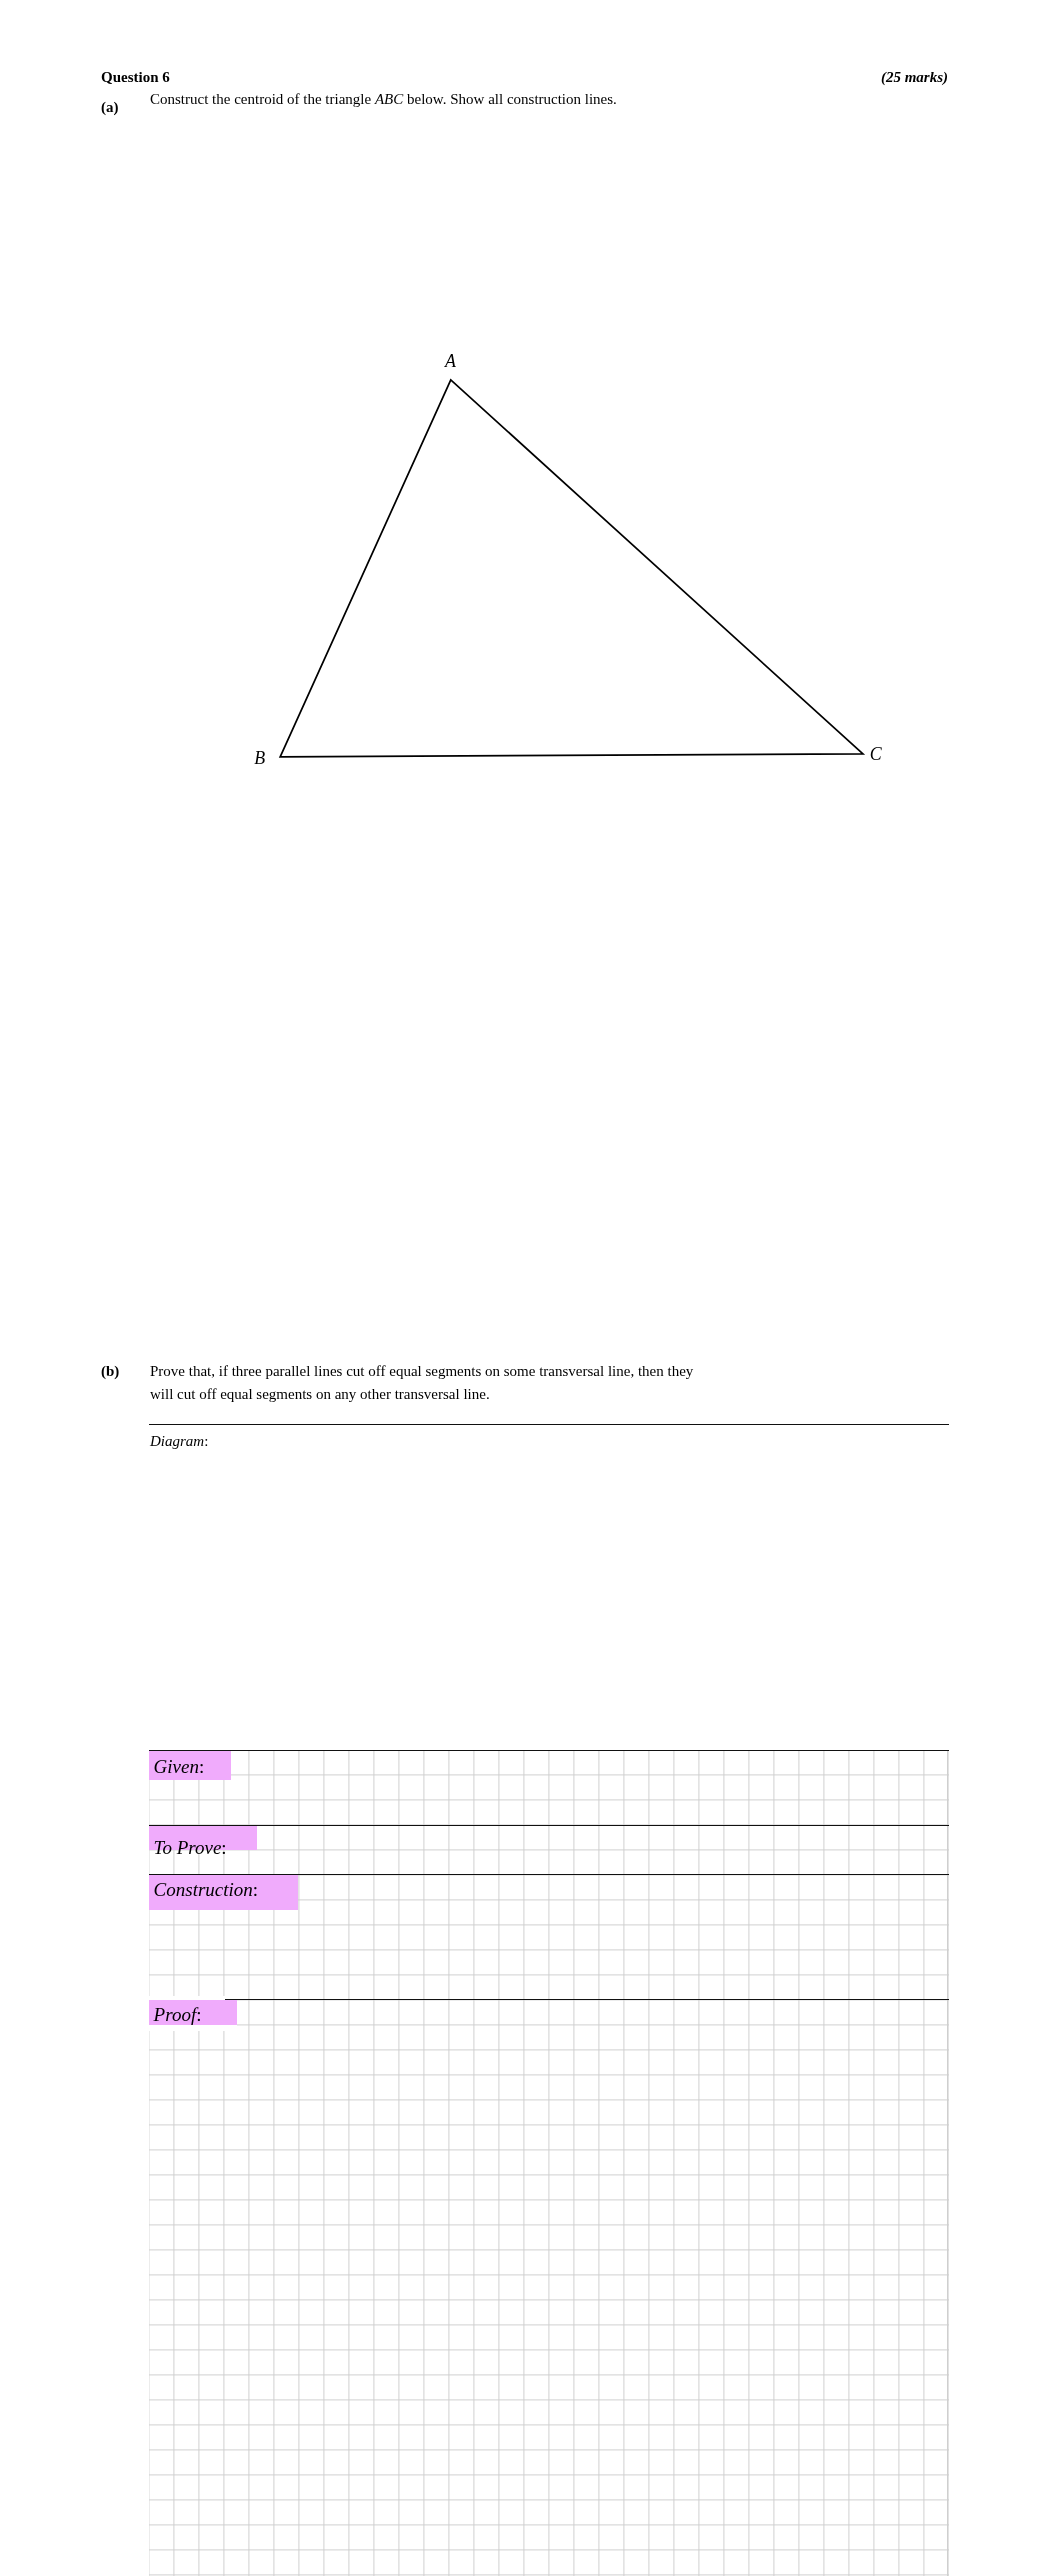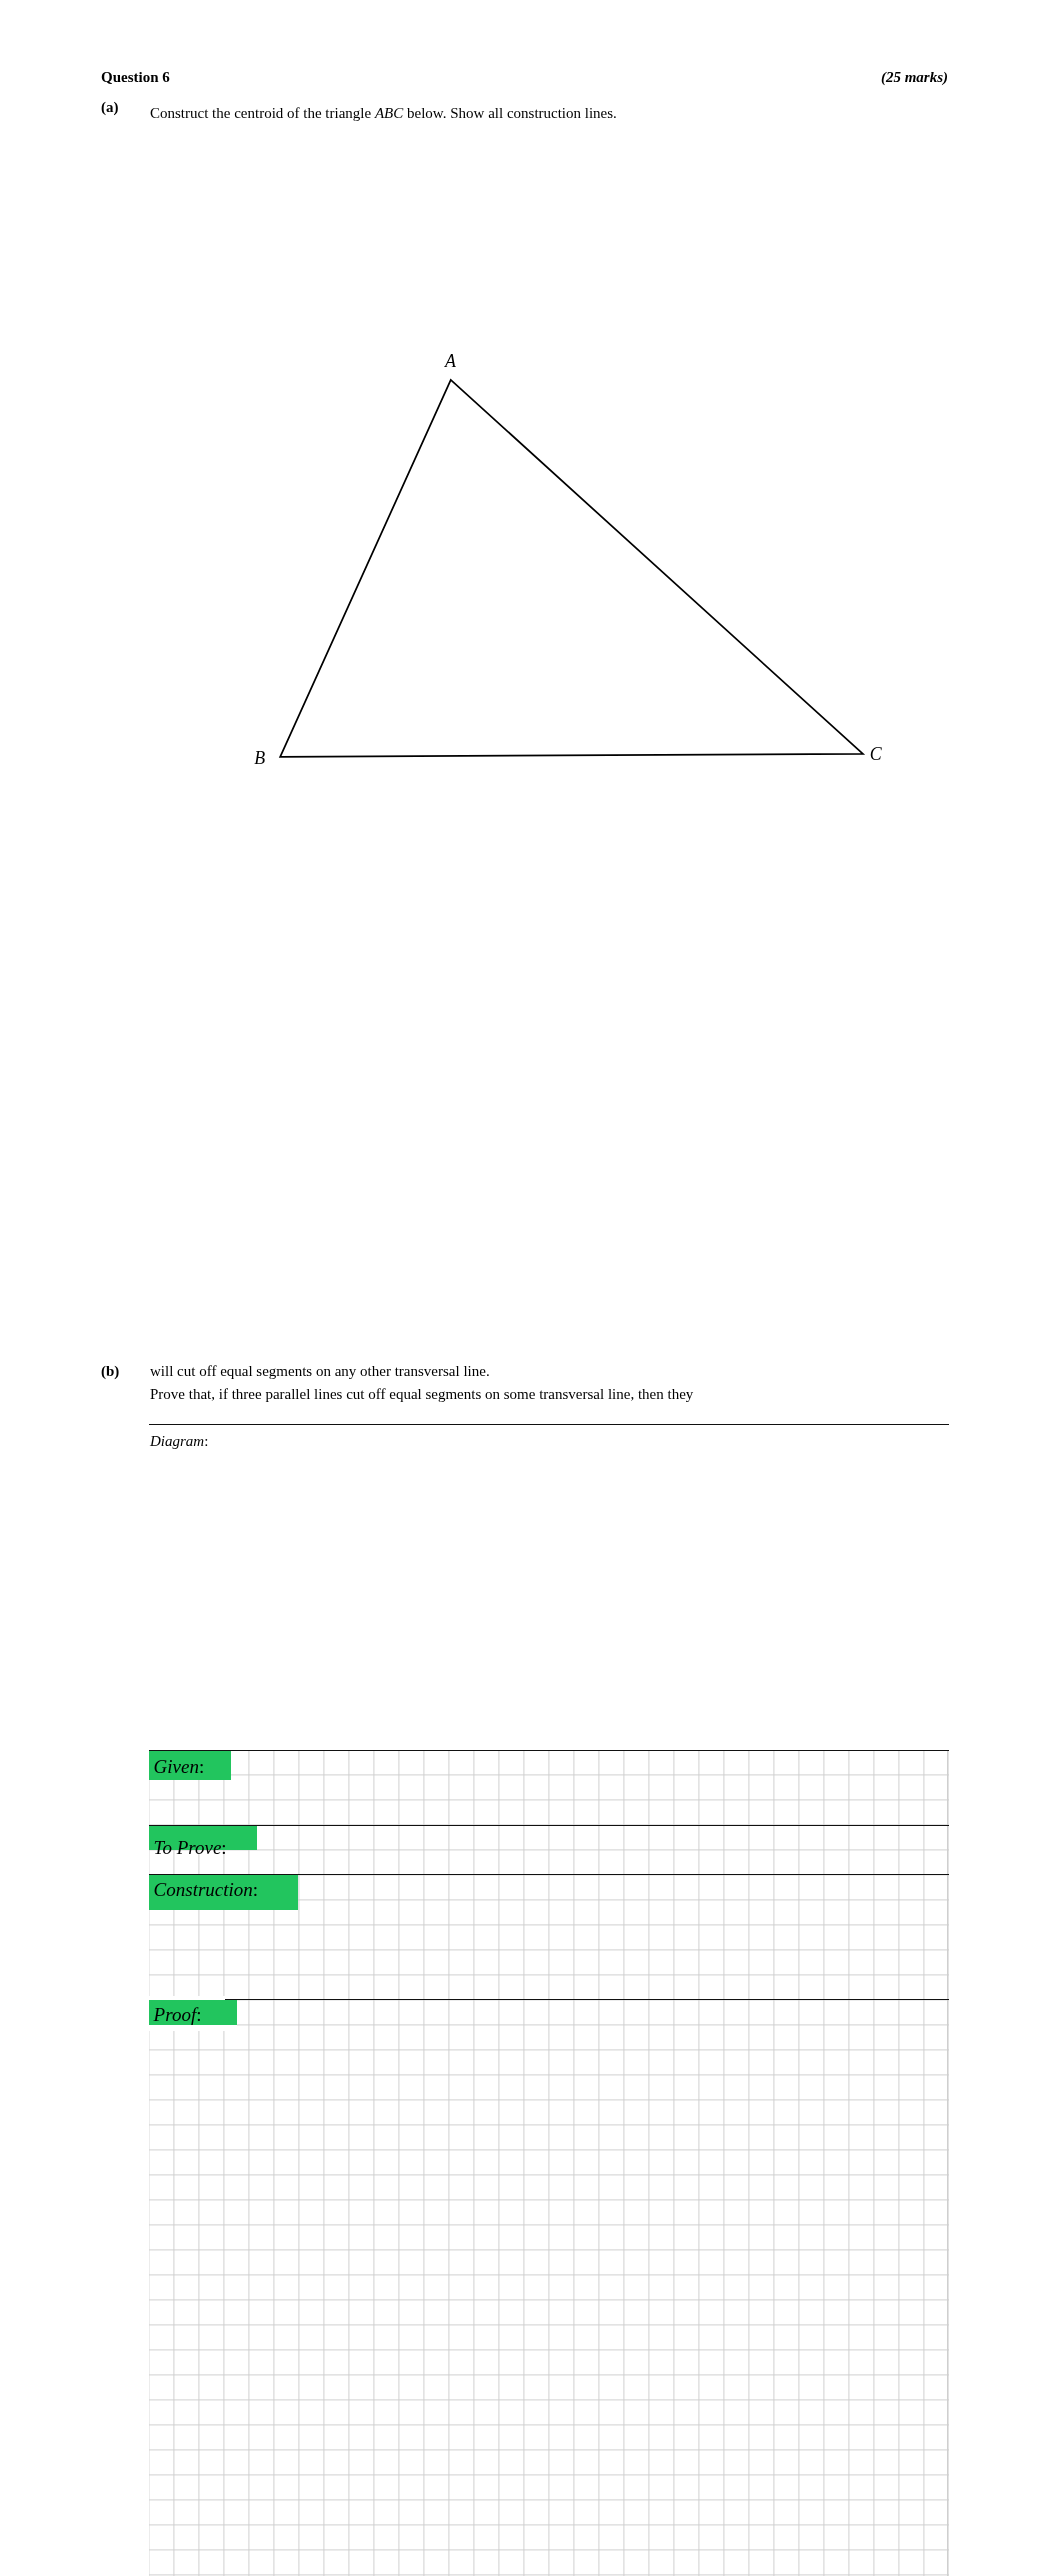--- a/index.html
+++ b/index.html
@@ -7,41 +7,41 @@
          font-family: "Liberation Serif", "DejaVu Serif", serif; color: #000; }
   .abs { position: absolute; white-space: nowrap; }
   .txt { font-size: 15px; line-height: 22.5px; }
   .bold { font-weight: bold; }
   .ital { font-style: italic; }
 
   #q-title { left: 101px; top: 66px; }
   #q-marks { right: 100px; top: 66px; text-align: right; font-style: italic; }
 
   #a-label { left: 101px; top: 96px; }
-  #a-text { left: 150px; top: 102px; }
+  #a-text { left: 150px; top: 88px; }
 
   #tri-svg { position: absolute; left: 0; top: 0; }
   .vlabel { font-size: 31px; font-style: italic; }
 
   #b-label { left: 101px; top: 1360px; }
   #b-text { left: 150px; top: 1360px; }
 
   .rule { position: absolute; left: 149px; width: 800px; height: 1.2px; background: #111; }
 
   #diagram-label { left: 150px; top: 1430px; }
 
   #grid { position: absolute; left: 149px; top: 1750px; width: 800px; height: 826px;
           background-image:
             linear-gradient(to right, #cfcfcf 1.2px, transparent 1.2px),
             linear-gradient(to bottom, #cfcfcf 1.2px, transparent 1.2px);
           background-size: 25px 25px;
           background-position: -0.6px -0.6px; }
   #grid-right-edge { position: absolute; left: 947px; top: 1750px; width: 1.2px; height: 826px; background: #cfcfcf; }
 
-  .glabel { position: absolute; background: #22c55e; font-size: 19px; font-style: italic;
+  .glabel { position: absolute; background: #f0abfc; font-size: 19px; font-style: italic;
             line-height: 22.5px; padding-left: 4.6px; box-sizing: border-box; }
 </style>
 </head>
 <body>
 
 <div id="q-title" class="abs txt bold">Question 6</div>
 <div id="q-marks" class="abs txt bold">(25 marks)</div>
 
 <div id="a-label" class="abs txt bold">(a)</div>
 <div id="a-text" class="abs txt">
@@ -50,22 +50,22 @@
 
 <svg id="tri-svg" width="1048" height="807" viewBox="0 0 1818 1400">
   <polygon points="782,659 486,1313 1497,1308" fill="none" stroke="#000" stroke-width="3" stroke-linejoin="miter"></polygon>
   <text class="vlabel" x="772" y="637" font-family="Liberation Serif, serif">A</text>
   <text class="vlabel" x="441" y="1326" font-family="Liberation Serif, serif">B</text>
   <text class="vlabel" x="1509" y="1318" font-family="Liberation Serif, serif">C</text>
 </svg>
 
 <div id="b-label" class="abs txt bold">(b)</div>
 <div id="b-text" class="abs txt">
+  <div>Prove that, if three parallel lines cut off equal segments on some transversal line, then they</div>
   <div>will cut off equal segments on any other transversal line.</div>
-  <div>Prove that, if three parallel lines cut off equal segments on some transversal line, then they</div>
 </div>
 
 <div class="rule" style="top:1424px;"></div>
 <div id="diagram-label" class="abs txt"><span class="ital">Diagram</span><span>:</span></div>
 
 <div class="abs" style="left:149px; top:1453px; width:800px; height:291px;"></div>
 
 <div id="grid"></div>
 <div id="grid-right-edge"></div>
 

